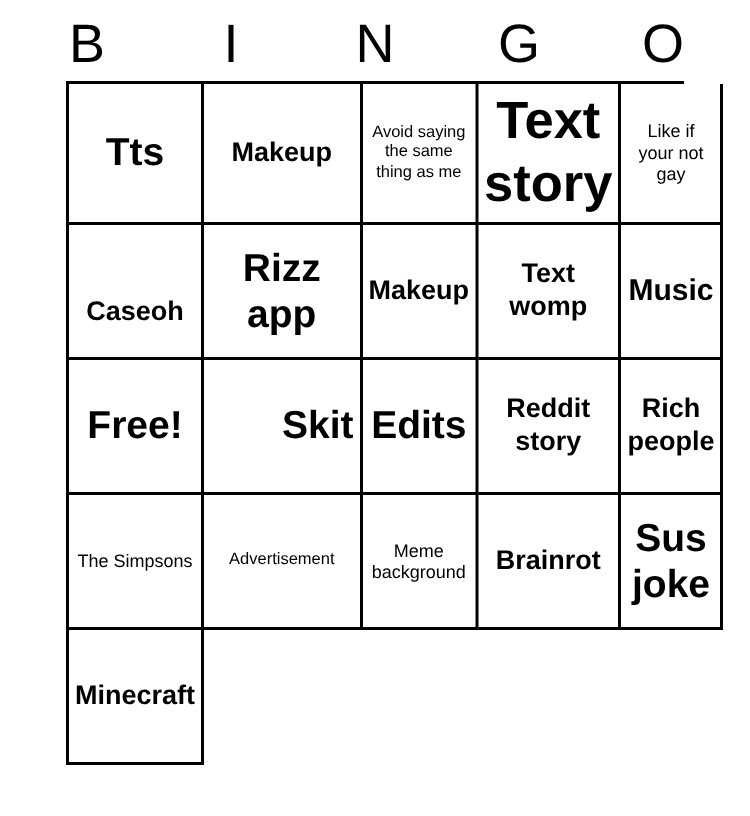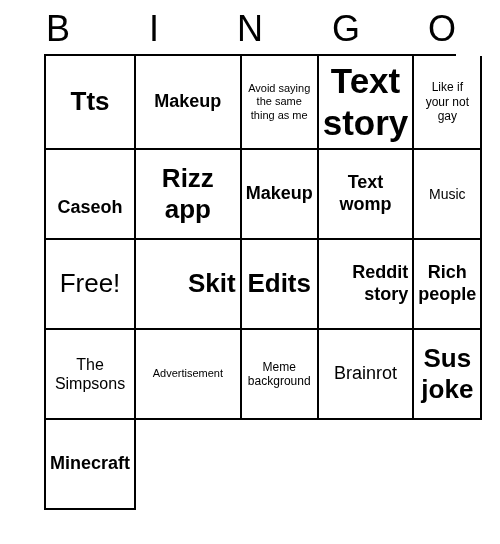--- a/index.html
+++ b/index.html
@@ -84,48 +84,48 @@
     <div class="cell">
       <span class="cell-text" style="font-size: 26px; font-weight: bold;">Rizz app</span>
     </div>
     <div class="cell">
       <span class="cell-text" style="font-size: 18px; font-weight: bold;">Makeup</span>
     </div>
     <div class="cell">
       <span class="cell-text" style="font-size: 18px; font-weight: bold;">Text womp</span>
     </div>
     <div class="cell">
-      <span class="cell-text" style="font-size: 14px; font-weight: normal; text-align: right;">Music</span>
+      <span class="cell-text" style="font-size: 20px; font-weight: bold; text-align: right;">Music</span>
     </div>
     <div class="cell">
-      <span class="cell-text" style="font-size: 26px; font-weight: normal;">Free!</span>
+      <span class="cell-text" style="font-size: 26px; font-weight: bold;">Free!</span>
     </div>
     <div class="cell">
       <span class="cell-text" style="font-size: 26px; font-weight: bold; margin-left: 48px;">Skit</span>
     </div>
     <div class="cell">
       <span class="cell-text" style="font-size: 26px; font-weight: bold;">Edits</span>
     </div>
     <div class="cell">
-      <span class="cell-text" style="font-size: 18px; font-weight: bold; text-align: right;">Reddit story</span>
+      <span class="cell-text" style="font-size: 18px; font-weight: bold;">Reddit story</span>
     </div>
     <div class="cell">
       <span class="cell-text" style="font-size: 18px; font-weight: bold;">Rich people</span>
     </div>
     <div class="cell">
-      <span class="cell-text" style="font-size: 16px; font-weight: normal;">The Simpsons</span>
+      <span class="cell-text" style="font-size: 12px; font-weight: normal;">The Simpsons</span>
     </div>
     <div class="cell">
       <span class="cell-text" style="font-size: 11px; font-weight: normal;">Advertisement</span>
     </div>
     <div class="cell">
       <span class="cell-text" style="font-size: 12px; font-weight: normal;">Meme background</span>
     </div>
     <div class="cell">
-      <span class="cell-text" style="font-size: 18px; font-weight: normal;">Brainrot</span>
+      <span class="cell-text" style="font-size: 18px; font-weight: bold;">Brainrot</span>
     </div>
     <div class="cell">
       <span class="cell-text" style="font-size: 26px; font-weight: bold;">Sus joke</span>
     </div>
     <div class="cell">
       <span class="cell-text" style="font-size: 18px; font-weight: bold;">Minecraft</span>
     </div>
   </div>
 
 </body></html>

